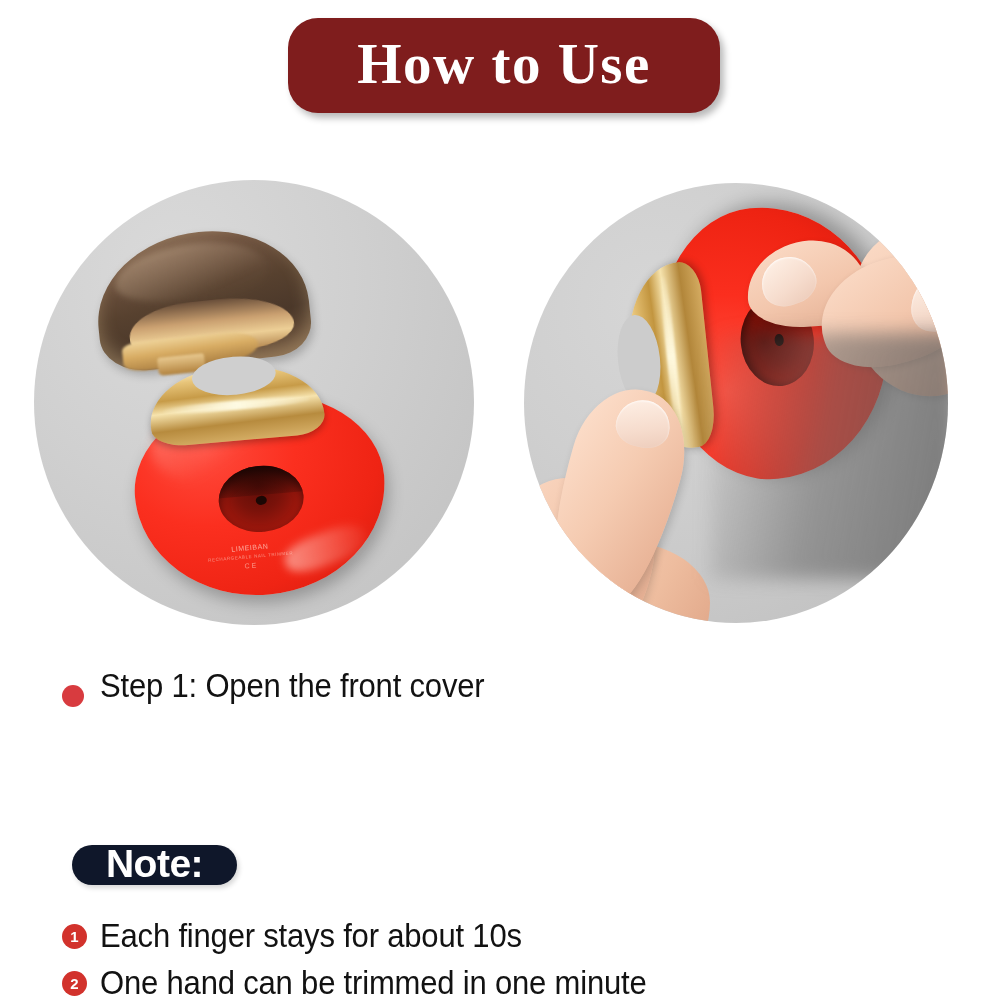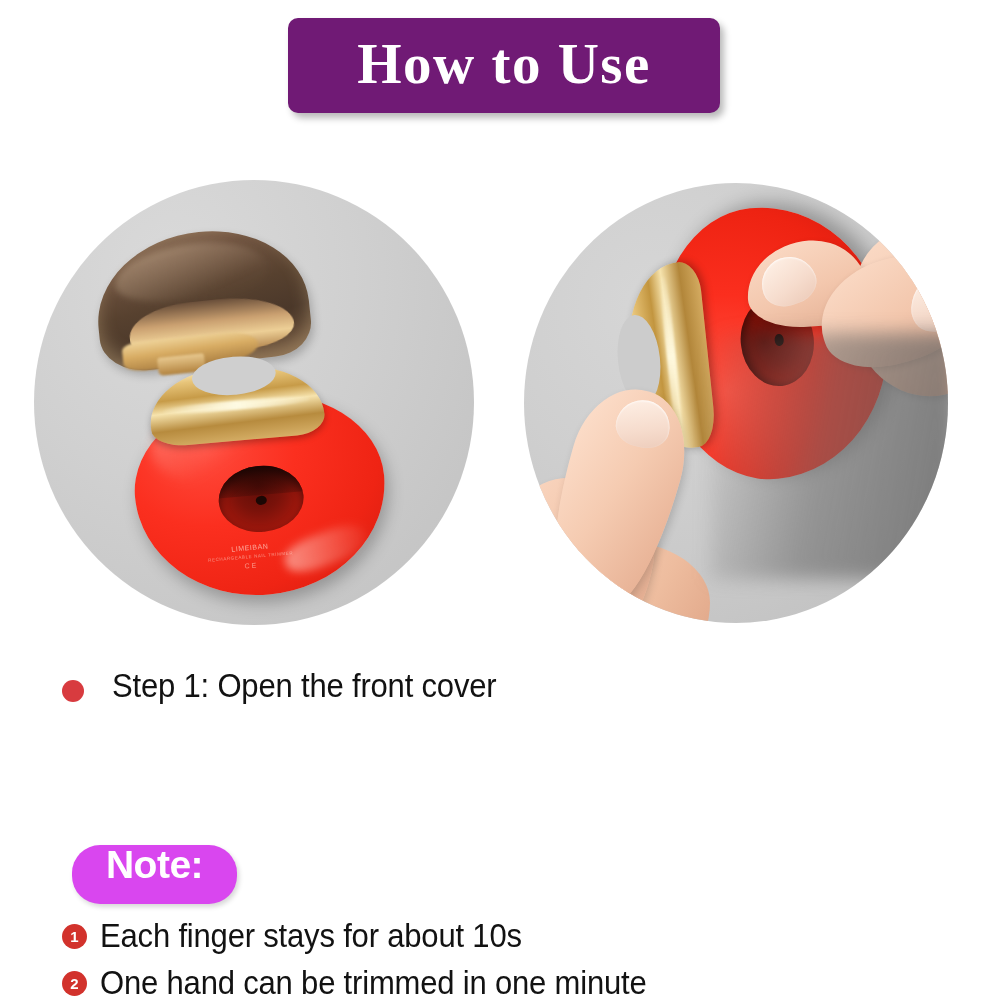--- a/index.html
+++ b/index.html
@@ -23,22 +23,22 @@
     top: 0;
     width: 1000px;
     height: 140px;
   }
   .header-banner {
     position: absolute;
     left: 288px;
     top: 18px;
     width: 432px;
     height: 95px;
-    background: #701a75;
-    border-radius: 10px;
+    background: #7f1d1d;
+    border-radius: 30px;
     box-shadow: 4px 5px 7px rgba(0,0,0,0.28);
     display: flex;
     align-items: center;
     justify-content: center;
   }
   .header-title {
     font-family: "Liberation Serif", "DejaVu Serif", serif;
     font-weight: 700;
     font-size: 57px;
     color: #ffffff;
@@ -443,23 +443,22 @@
 
   
   .steps {
     position: absolute;
     left: 62px;
     top: 665px;
     width: 890px;
   }
   .step-row {
     display: flex;
-    align-items: center;
+    align-items: flex-end;
     margin-bottom: 4px;
-    gap: 12px;
   }
   .step-bullet {
     flex: 0 0 auto;
     width: 22px;
     height: 22px;
     border-radius: 50%;
     background: #d83b3f;
     margin-top: 10px;
     margin-right: 16px;
   }
@@ -472,24 +471,25 @@
     transform: scaleX(0.94);
     transform-origin: left center;
   }
 
   
   .note-badge {
     position: absolute;
     left: 72px;
     top: 845px;
     width: 165px;
-    height: 59px;
-    background: #d946ef;
+    height: 40px;
+    background: #0f172a;
     border-radius: 28px;
     display: flex;
+    align-items: center;
     justify-content: center;
     box-shadow: 2px 3px 5px rgba(0,0,0,0.16);
   }
   .note-badge-label {
     color: #ffffff;
     font-size: 39px;
     font-weight: 700;
     line-height: 1;
     letter-spacing: -0.5px;
     padding-bottom: 3px;

